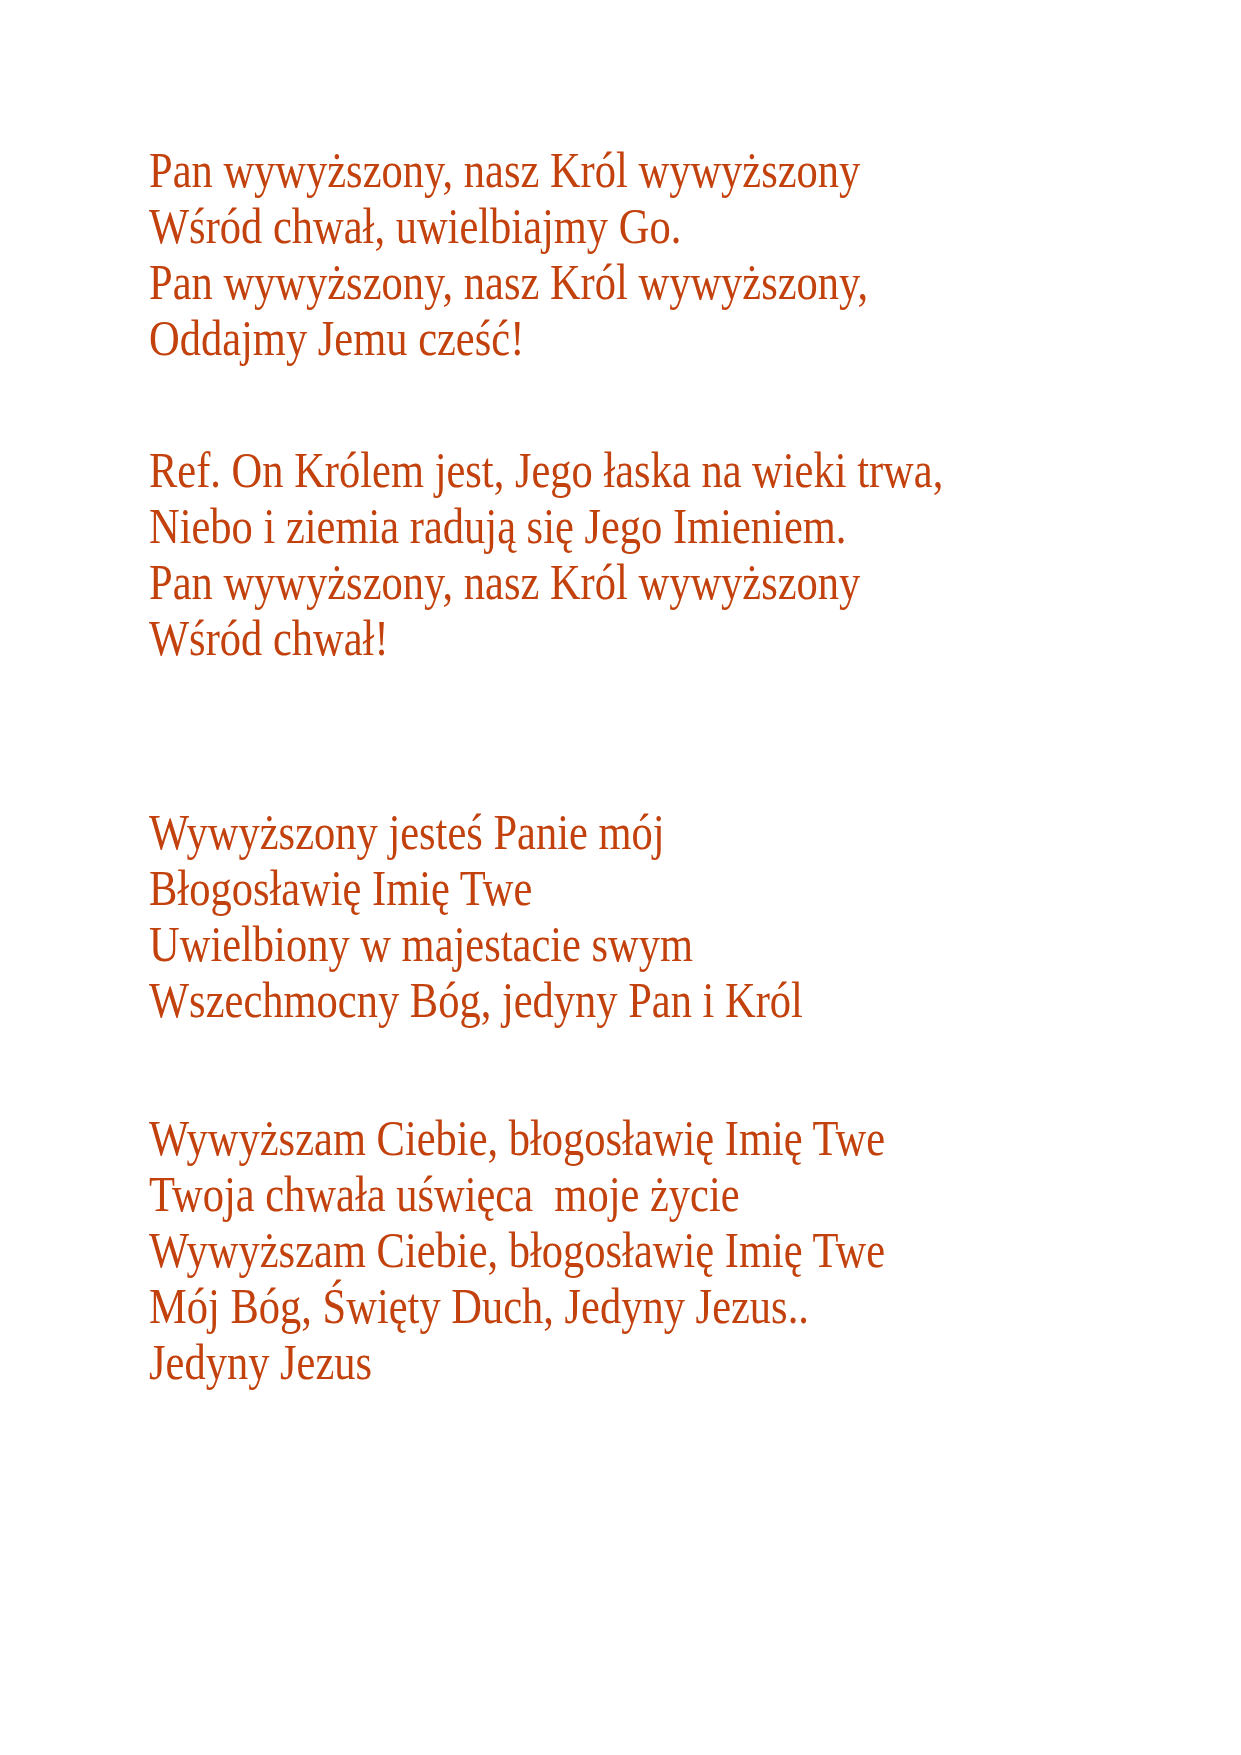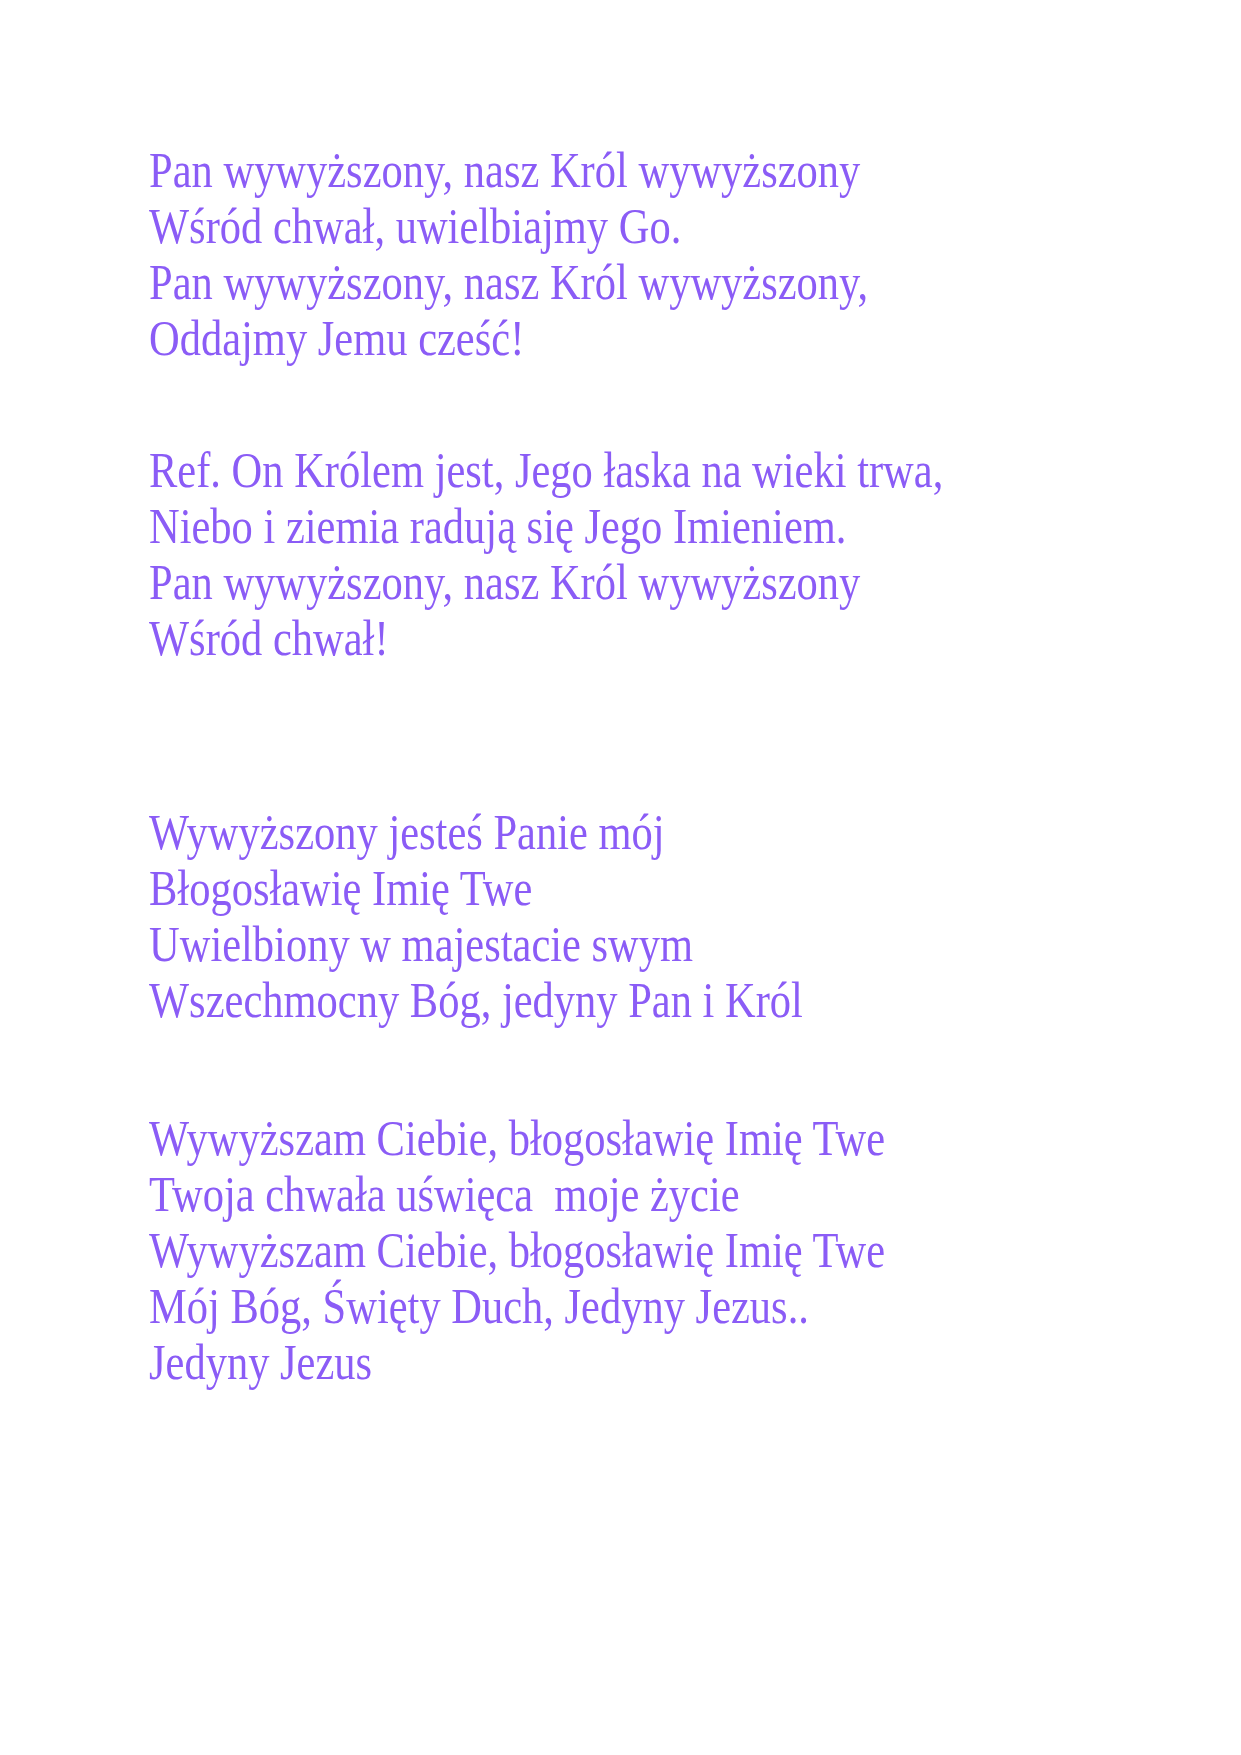--- a/index.html
+++ b/index.html
@@ -7,21 +7,21 @@
     padding: 0;
     background: #888;
   }
   .page {
     position: relative;
     width: 1241px;
     height: 1755px;
     margin: 0 auto;
     background: #ffffff;
     overflow: hidden;
-    color: #8b5cf6;
+    color: #c2410c;
     font-family: "Liberation Serif", "DejaVu Serif", serif;
   }
   .lyrics {
     position: absolute;
     left: 149px;
     top: 0;
     padding-top: 142px;
     transform: scaleX(0.85);
     transform-origin: 0 0;
     width: 1100px;

